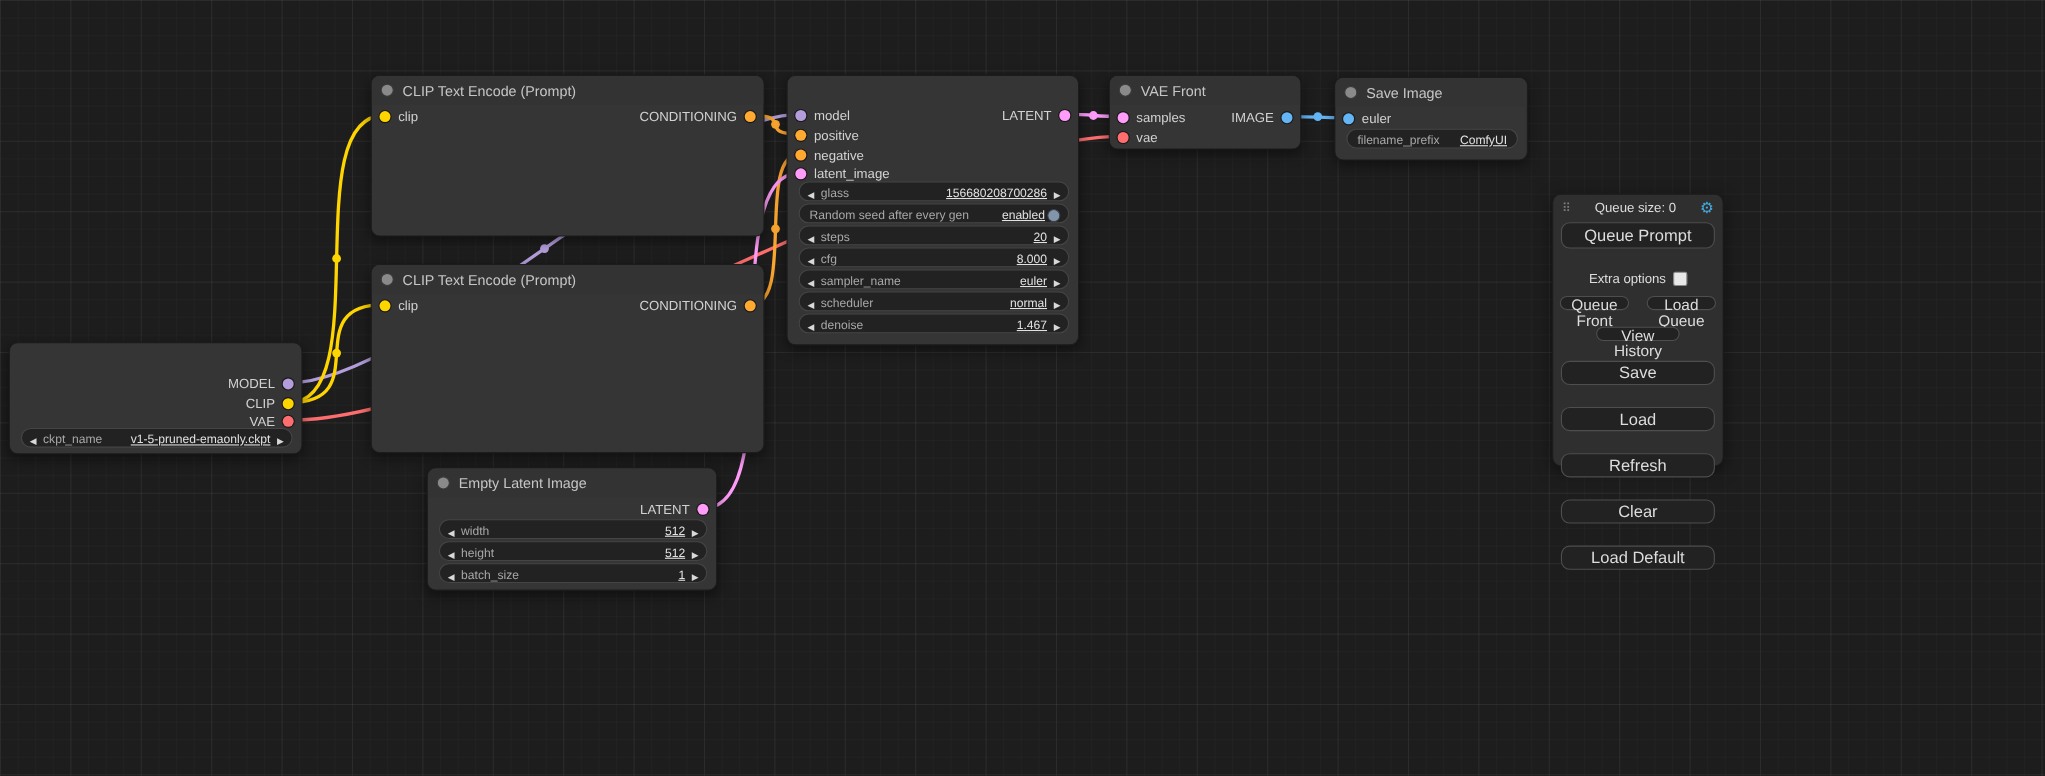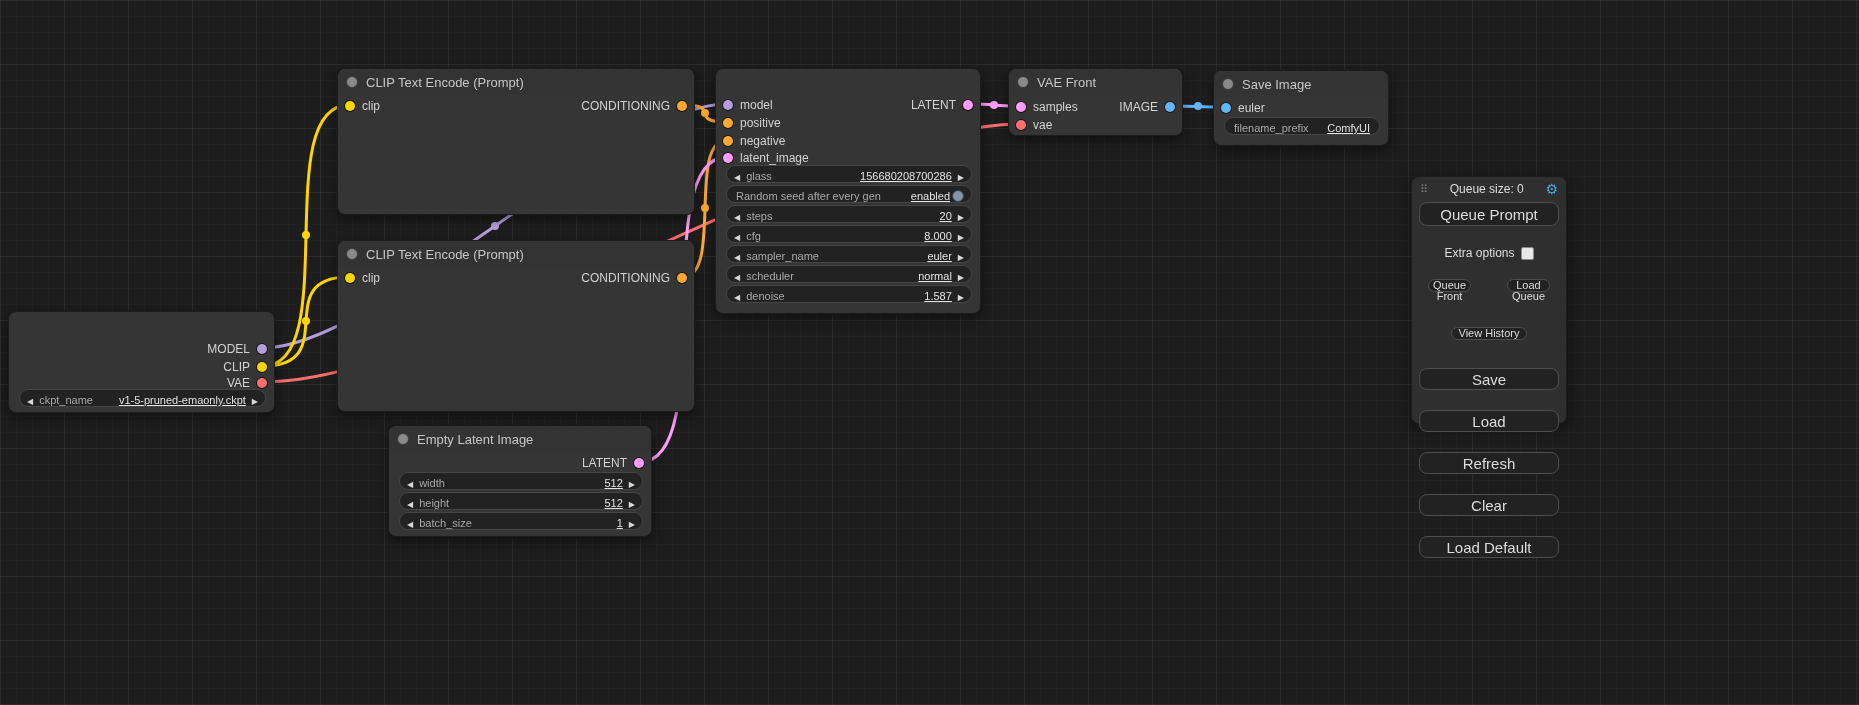--- a/index.html
+++ b/index.html
@@ -67,21 +67,21 @@
   .mhead{display:flex;align-items:center;padding:4px 8px 2px 8px;color:#dddddd;font-size:12px;}
   .mdrag{color:#7d7d7d;font-size:11px;cursor:grab;}
   .msize{flex:1;text-align:center;}
   .mgear{color:var(--gear);font-size:14px;cursor:pointer;}
   .mbtn{
     display:block;width:140px;height:22px;margin:20px auto;background:#222222;
     border:1px solid #4e4e4e;border-radius:8px;color:#dddddd;font-size:15px;
     font-family:"Liberation Sans",sans-serif;line-height:1;cursor:pointer;padding:0;
   }
   .mbtn.big{height:24px;margin-top:3px;}
-  .mbtn.tiny{width:66px;height:13px;font-size:11px;border-radius:7px;margin:16px;}
+  .mbtn.tiny{width:66px;height:13px;font-size:14px;border-radius:7px;margin:6px;}
   .mrow{display:flex;justify-content:center;gap:4px;margin:3px 0;}
   .mextra{display:flex;justify-content:center;align-items:center;gap:6px;color:#dddddd;font-size:12px;margin-top:6px;}
   .mcheck{width:11px;height:11px;background:#e8e8e8;border:1px solid #8a8a8a;border-radius:2px;}
   .mbtn.gap{margin-top:12px;}
 </style>
 </head>
 <body>
 
 <svg class="links" width="1859" height="705">
   <path class="lk-model" d="M263,348 C378,348 612,104 727,104"></path>
@@ -235,21 +235,21 @@
   </div>
   <div class="widget" style="left:10px;top:196px;width:246px">
     <span class="warr">◀</span>
     <span class="wlab">scheduler</span>
     <span class="wval">normal</span>
     <span class="warr">▶</span>
   </div>
   <div class="widget" style="left:10px;top:216px;width:246px">
     <span class="warr">◀</span>
     <span class="wlab">denoise</span>
-    <span class="wval">1.587</span>
+    <span class="wval">1.467</span>
     <span class="warr">▶</span>
   </div>
 </div>
 
 <div class="node" style="left:1008px;top:68px;width:175px;height:68px">
   <div class="ntitle">
     <span class="cdot"></span>
     <span class="ttext">VAE Front</span>
   </div>
   <div class="prow in" style="top:30px;width:100px">

